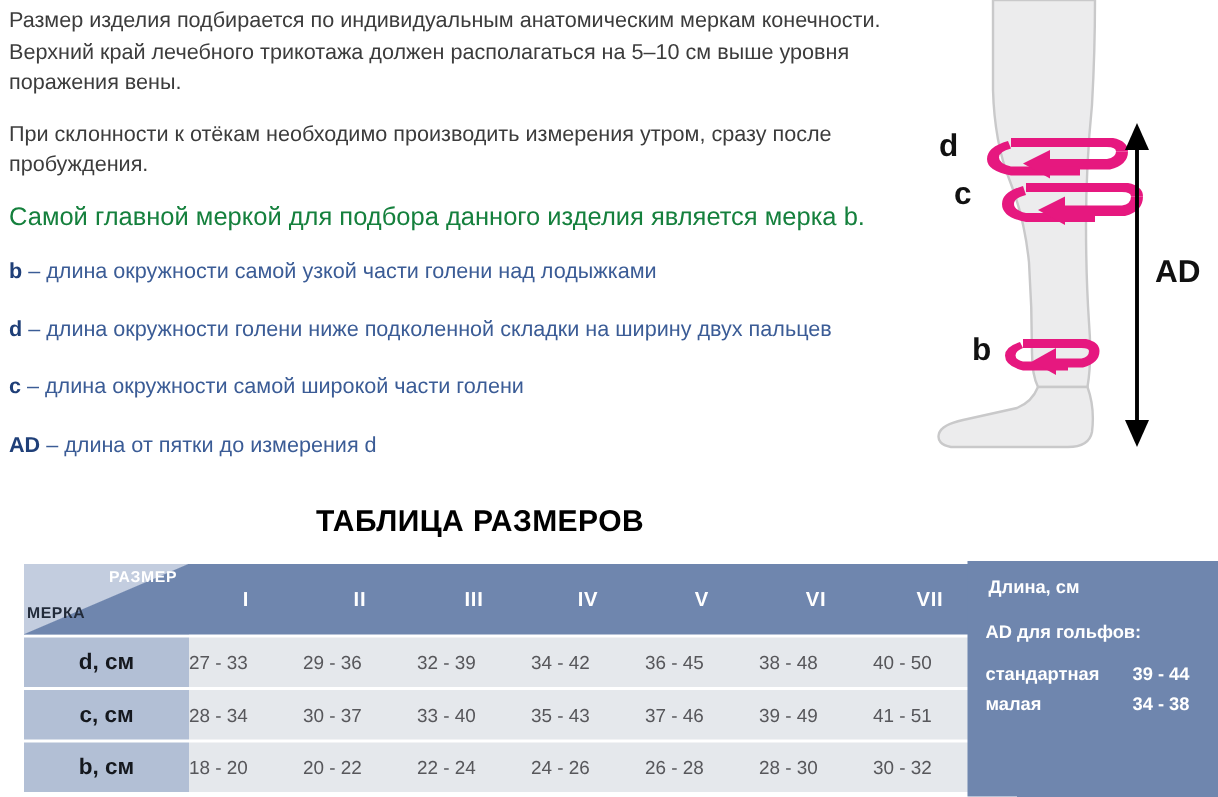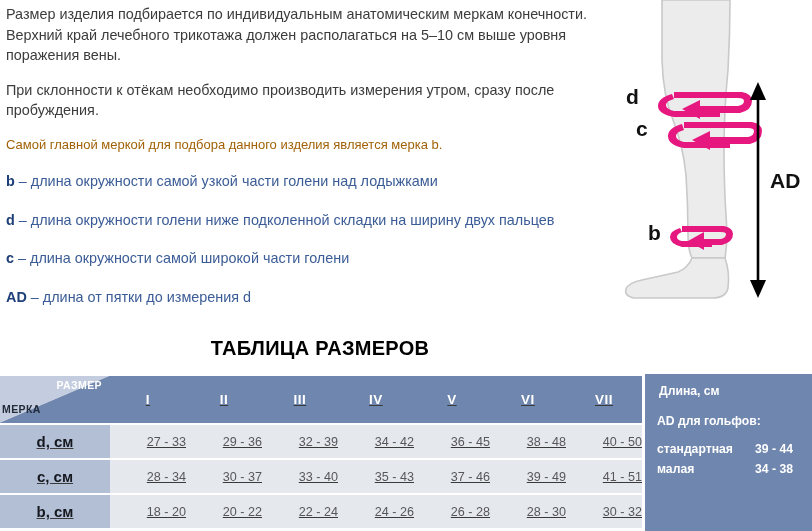--- a/index.html
+++ b/index.html
@@ -23,23 +23,23 @@
     top: 4px;
     width: 592px;
   }
   .para {
     font-size: 14.4px;
     line-height: 20.5px;
     color: #3c3c3c;
     margin: 0 0 14px 0;
   }
   .para-highlight {
-    font-size: 13px;
+    font-size: 17px;
     line-height: 20.5px;
-    color: #a16207;
+    color: #15803d;
     margin: 0 0 16px 0;
   }
   .measure-line {
     font-size: 14.4px;
     line-height: 20.5px;
     color: #3b5c96;
     margin: 0 0 18px 0;
   }
   .measure-line .mk {
     font-weight: bold;
@@ -65,27 +65,26 @@
     text-align: center;
     font-size: 20px;
     font-weight: bold;
     color: #000000;
     letter-spacing: 0.3px;
   }
 
   
   .size-table {
     position: absolute;
-    left: 0px;
+    left: 16px;
     top: 374px;
     width: 642px;
     border-collapse: separate;
     border-spacing: 0 2px;
     table-layout: fixed;
-    text-decoration: underline;
   }
   .size-table th, .size-table td {
     padding: 0;
     margin: 0;
   }
   .corner-cell {
     width: 110px;
     height: 47px;
     padding: 0;
     position: relative;
@@ -135,21 +134,21 @@
     height: 33px;
     text-align: center;
     vertical-align: middle;
     margin-left: 37px;
   }
   td.cell {
     background: #e5e8ec;
     color: #57575b;
     font-size: 12.6px;
     height: 33px;
-    text-align: right;
+    text-align: left;
     vertical-align: middle;
   }
 
   
   .info-panel {
     position: absolute;
     left: 645px;
     top: 374px;
     width: 167px;
     height: 157px;

